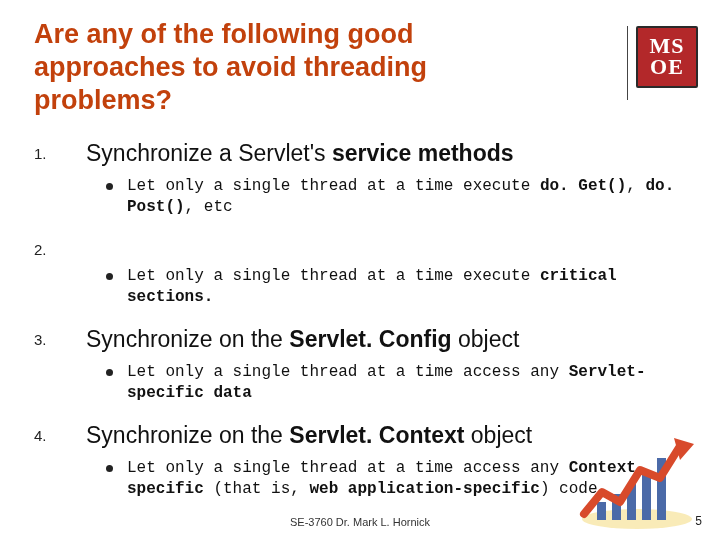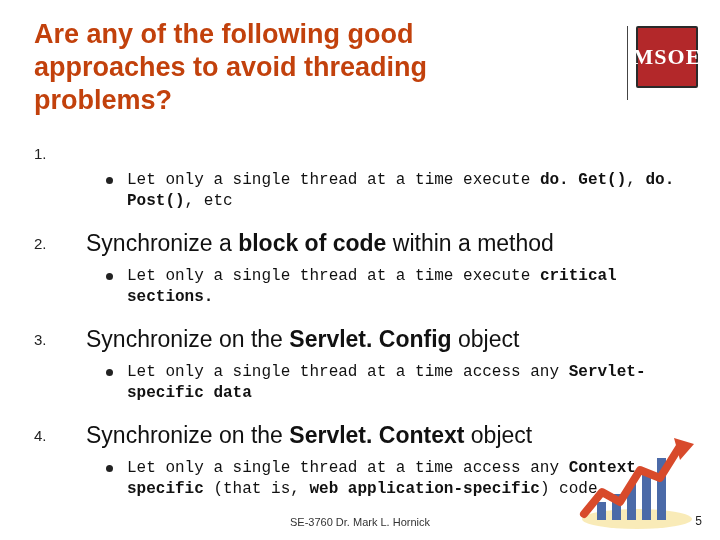--- a/index.html
+++ b/index.html
@@ -26,21 +26,21 @@
   .logo {
     position: absolute;
     top: 26px;
     right: 22px;
     width: 62px;
     height: 62px;
     background: #b3282a;
     border: 2px solid #2a2a2a;
     border-radius: 2px;
     display: flex;
-    flex-direction: row;
+    flex-direction: column;
     justify-content: center;
     align-items: center;
   }
   .logo .t1 { color: #fff; font-weight: bold; font-size: 22px; line-height: 0.95; font-family: Georgia, serif; letter-spacing:1px;}
   .logo .t2 { color: #fff; font-weight: bold; font-size: 22px; line-height: 0.95; font-family: Liberation Serif, serif; letter-spacing:1px;}
   .vline {
     position: absolute;
     top: 26px;
     right: 92px;
     width: 1px;
@@ -127,35 +127,35 @@
   <div class="logo">
     <div class="t1">MS</div>
     <div class="t2">OE</div>
   </div>
 
   <div class="content">
 
     <div class="item">
       <div class="itemhead">
         <div class="num">1.</div>
+        <div class="main">
+          <span>Synchronize a Servlet's </span><span class="b">service methods</span>
+        </div>
       </div>
       <div class="sub">
         <div class="bullet"></div>
         <div class="subtext">
           <span>Let only a single thread at a time execute </span><span class="b">do. Get()</span><span>, </span><span class="b">do. Post()</span><span>, etc</span>
         </div>
       </div>
     </div>
 
     <div class="item">
       <div class="itemhead">
         <div class="num">2.</div>
-        <div class="main">
-          <span>Synchronize a </span><span class="b">block of code</span><span> within a method</span>
-        </div>
       </div>
       <div class="sub">
         <div class="bullet"></div>
         <div class="subtext">
           <span>Let only a single thread at a time execute </span><span class="b">critical sections.</span>
         </div>
       </div>
     </div>
 
     <div class="item">

